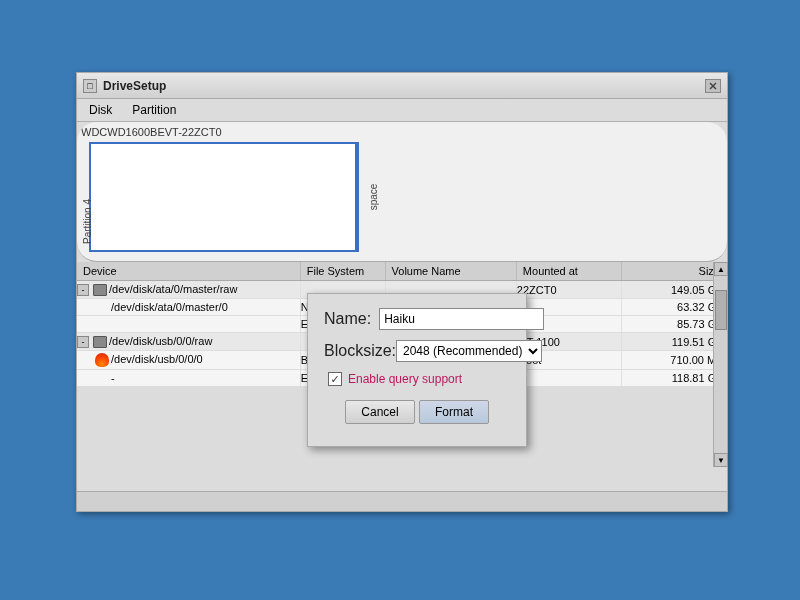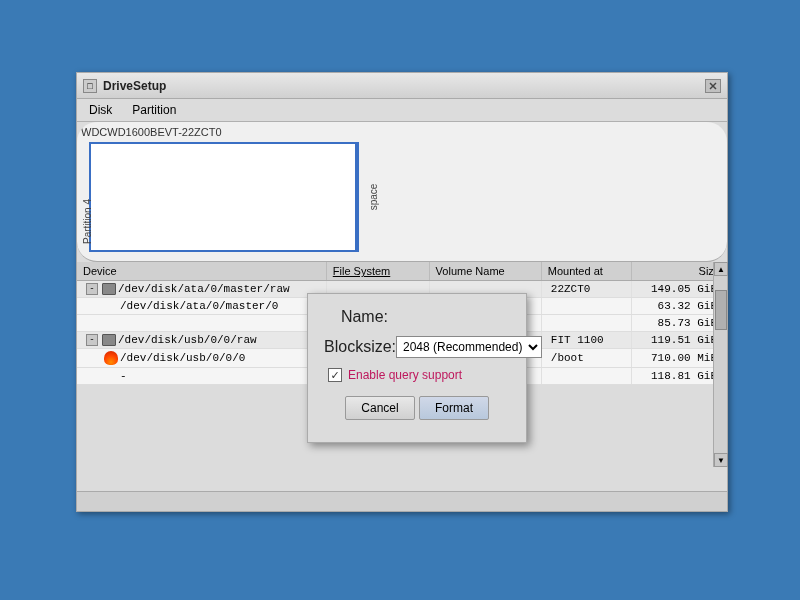--- a/index.html
+++ b/index.html
@@ -145,23 +145,22 @@
       padding: 3px 6px;
       text-align: left;
       font-weight: normal;
       position: sticky;
       top: 0;
     }
 
     tbody td {
       border-bottom: 1px solid #ddd;
       border-right: 1px solid #e0e0e0;
-      padding: 2px 9px;
+      padding: 2px 0;
       white-space: nowrap;
-      font-family: Liberation Mono, monospace;
     }
 
     .row-device-main td { background: #e8e8e8; }
     .row-device-sub td { background: #f5f5f5; }
     .row-usb-main td { background: #e8e8e8; }
     .row-usb-sub td { background: #f5f5f5; margin-top: 8px; }
 
     .expand-icon {
       display: inline-block;
       width: 12px;
@@ -310,21 +309,21 @@
       display: flex;
       align-items: center;
       justify-content: center;
     }
 
     .btn-primary {
       background: linear-gradient(to bottom, #d0d8e8, #b8c8dc);
     }
 
     .col-device { width: 170px; }
-    .col-filesystem { width: 60px; text-decoration: underline; }
+    .col-filesystem { width: 60px; }
     .col-volume { width: 100px; }
     .col-mounted { width: 80px; }
     .col-size { width: 80px; text-align: right; }
 
     .size-col { text-align: right; }
 
     
     .haiku-icon {
       display: inline-block;
       width: 14px;
@@ -448,20 +447,21 @@
     </div>
   </div>
 
   <div class="status-bar"></div>
 
   <div class="modal-dialog">
     <div class="modal-body">
 
       <div class="form-row">
         <span class="form-label">Name:</span>
+        <input class="form-input" type="text" value="Haiku" style="">
       </div>
 
       <div class="form-row">
         <span class="form-label">Blocksize:</span>
         <select class="form-select">
           <option>2048 (Recommended)</option>
           <option>512</option>
           <option>1024</option>
           <option>4096</option>
         </select>

